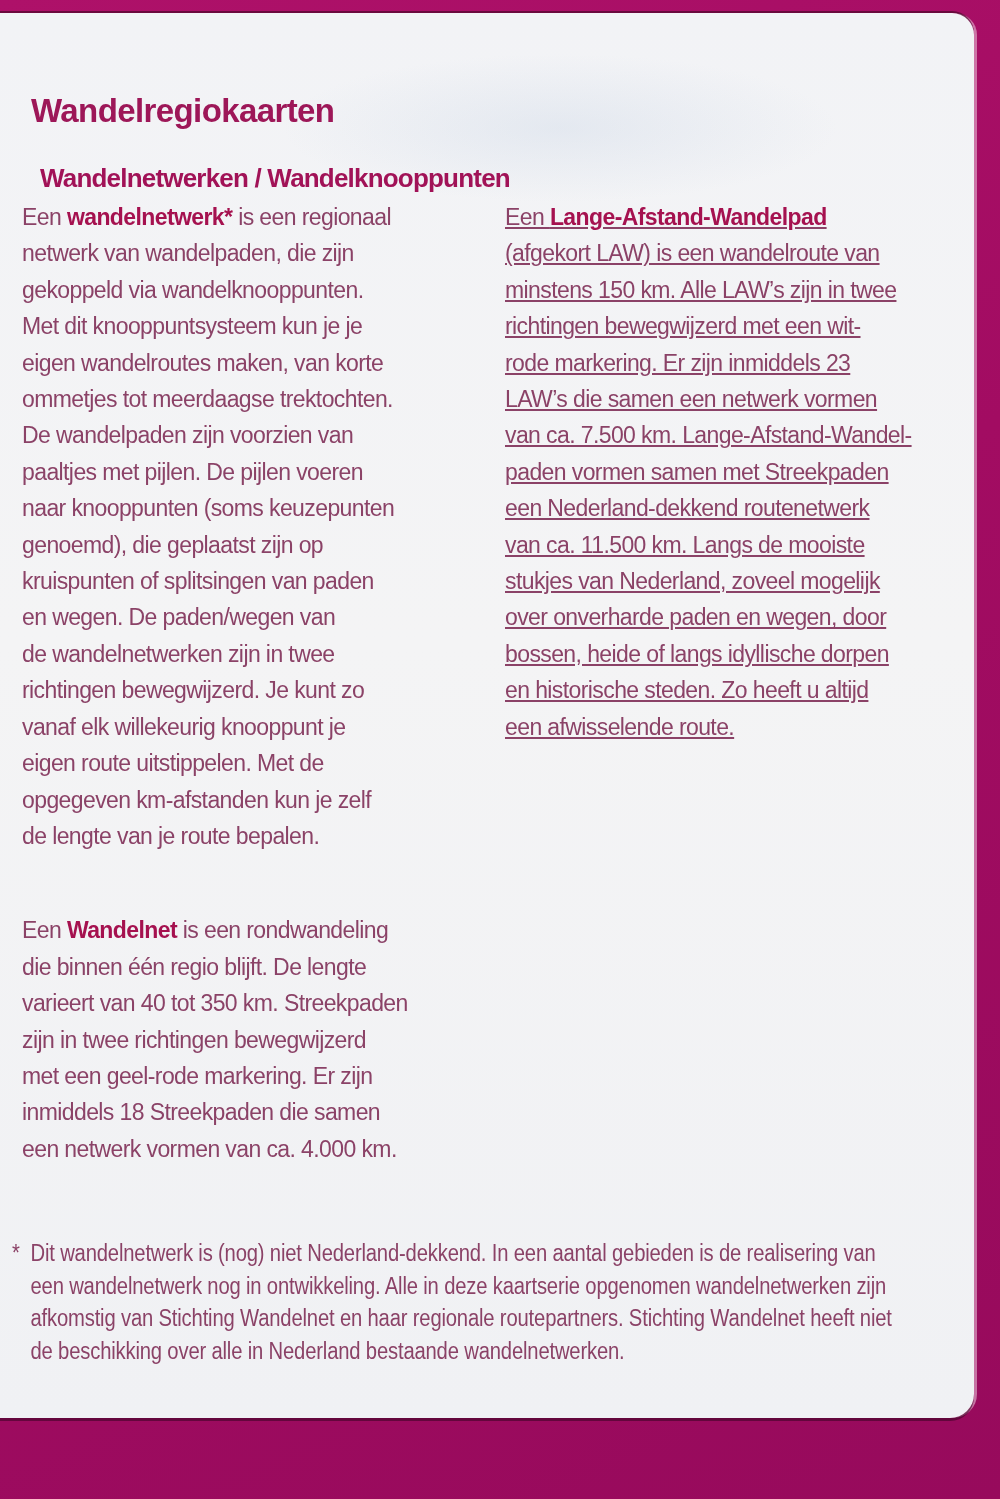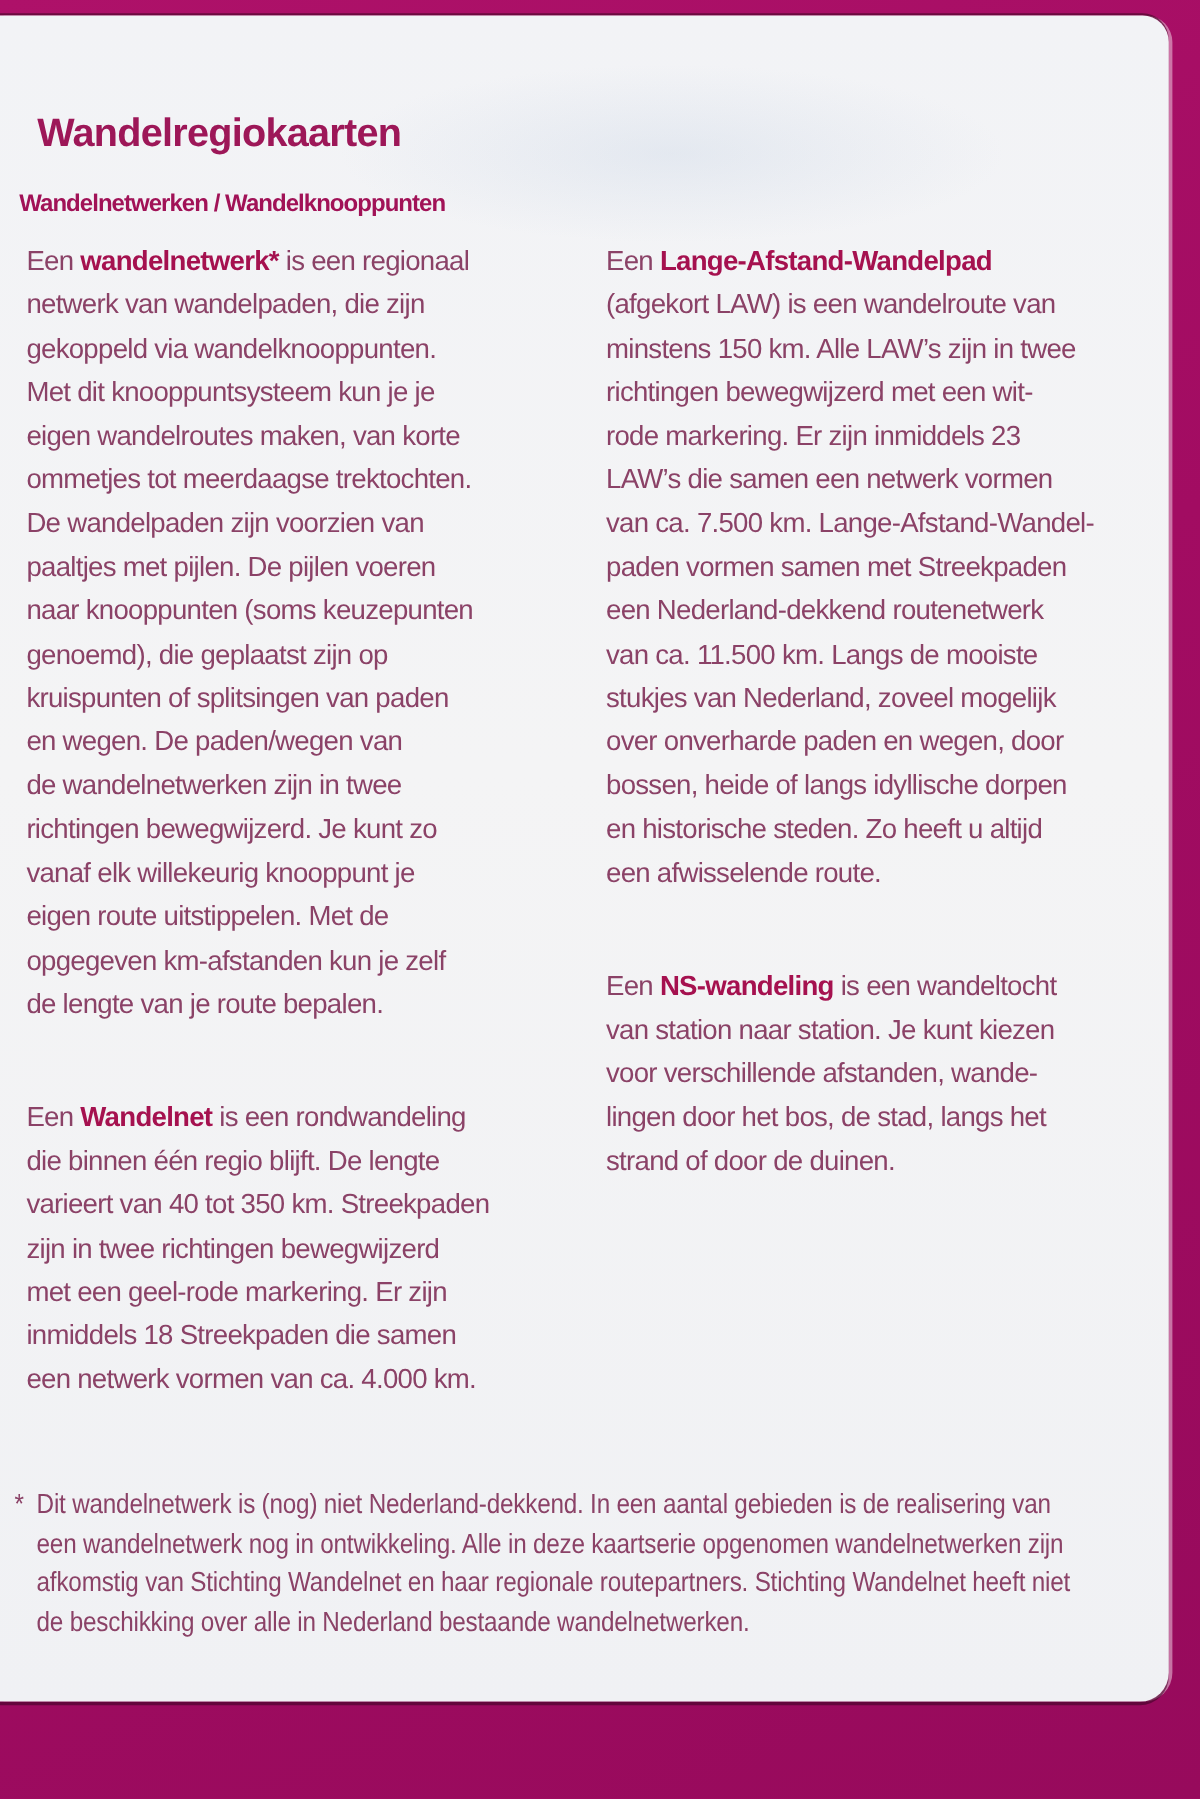--- a/index.html
+++ b/index.html
@@ -47,43 +47,43 @@
     left: 31px;
     top: 58px;
     font-size: 33px;
     line-height: 1.1;
     font-weight: 700;
     letter-spacing: -0.6px;
     color: #9d1758;
   }
   .subtitle {
     position: absolute;
-    left: 16px;
+    left: 40px;
     top: 129px;
-    font-size: 20px;
+    font-size: 26px;
     line-height: 1.1;
     font-weight: 700;
     letter-spacing: -0.8px;
     color: #a11257;
   }
   .cols {
     position: absolute;
     left: 22px;
     top: 186px;
     display: flex;
     gap: 23px;
   }
   .col {
     font-size: 23px;
     line-height: 36.4px;
     letter-spacing: -0.6px;
     color: #8b4267;
   }
   .col-left  { width: 460px; }
-  .col-right { width: 460px; }
+  .col-right { width: 460px; text-decoration: underline; }
   .para {
     margin: 0;
     white-space: pre-line;
   }
   .para + .para {
     margin-top: 58px;
   }
   .para b {
     font-weight: 700;
     color: #a5114f;
@@ -160,25 +160,20 @@
 LAW’s die samen een netwerk vormen
 van ca. 7.500 km. Lange-Afstand-Wandel-
 paden vormen samen met Streekpaden
 een Nederland-dekkend routenetwerk
 van ca. 11.500 km. Langs de mooiste
 stukjes van Nederland, zoveel mogelijk
 over onverharde paden en wegen, door
 bossen, heide of langs idyllische dorpen
 en historische steden. Zo heeft u altijd
 een afwisselende route.</span></p>
-        <p class="para"><span>Een </span><b>NS-wandeling</b><b></b><span class="rest"> is een wandeltocht
-van station naar station. Je kunt kiezen
-voor verschillende afstanden, wande-
-lingen door het bos, de stad, langs het
-strand of door de duinen.</span></p>
       </div>
 
     </div>
 
     <div class="footnote">
       <span class="marker">*</span>
       <span class="fn-text">Dit wandelnetwerk is (nog) niet Nederland-dekkend. In een aantal gebieden is de realisering van
 een wandelnetwerk nog in ontwikkeling. Alle in deze kaartserie opgenomen wandelnetwerken zijn
 afkomstig van Stichting Wandelnet en haar regionale routepartners. Stichting Wandelnet heeft niet
 de beschikking over alle in Nederland bestaande wandelnetwerken.</span>

